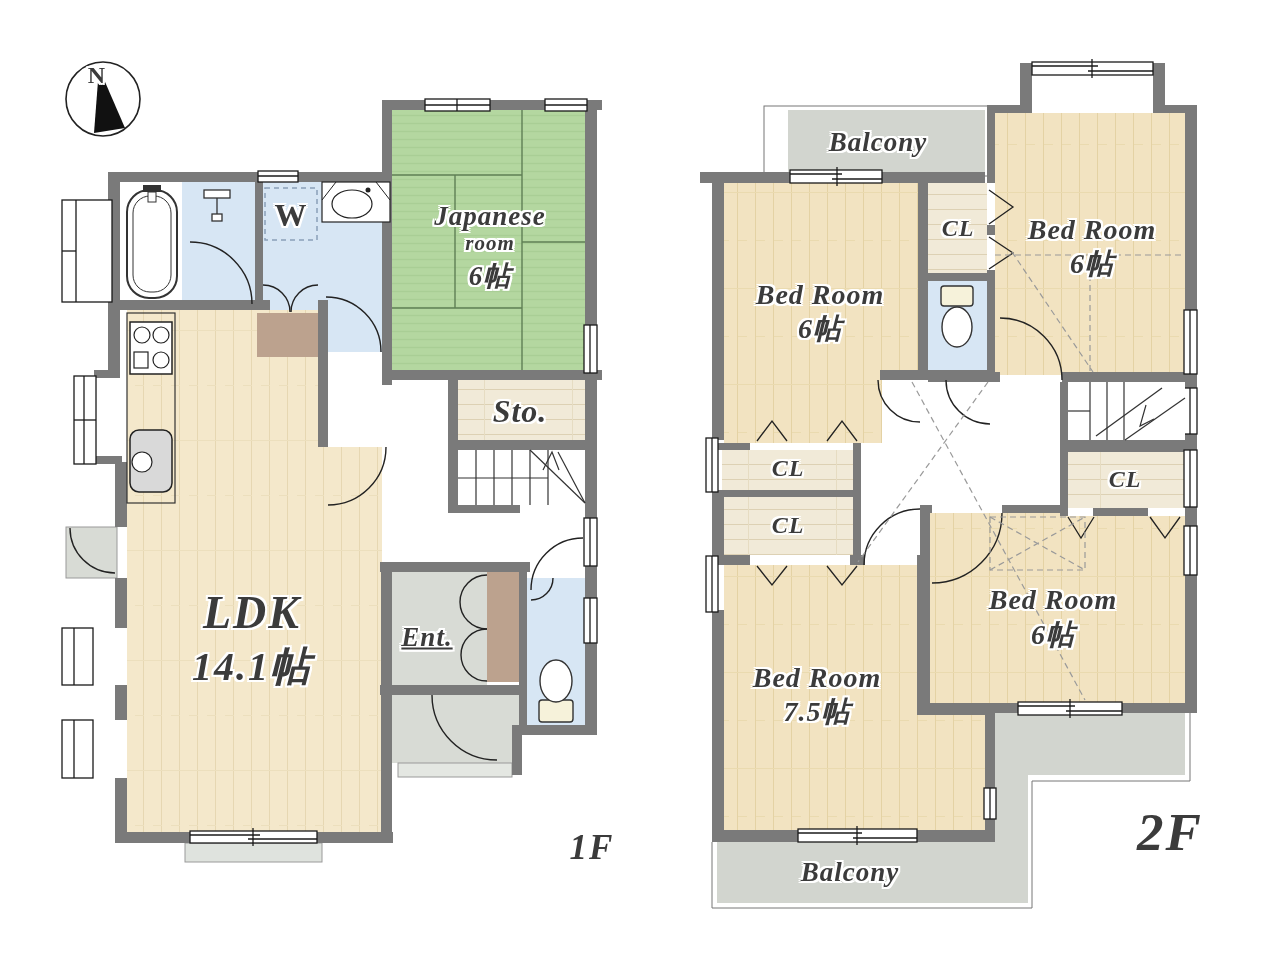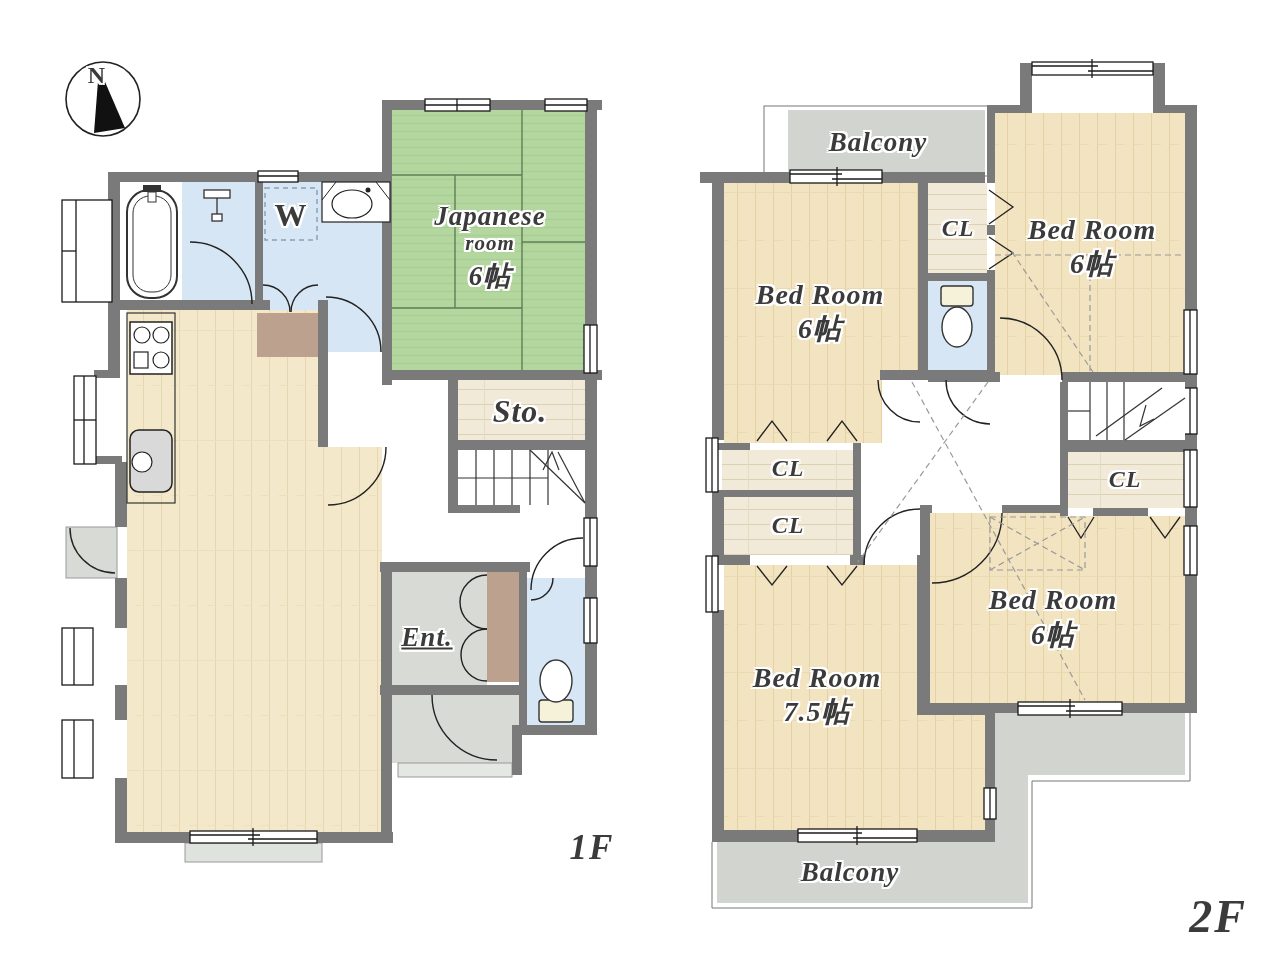--- a/index.html
+++ b/index.html
@@ -356,20 +356,22 @@
 </svg>
 
   <div class="lbl upright" style="left:97px;top:75px;font-size:24px;">N</div>
 
   <div class="lbl" style="left:490px;top:216px;font-size:27px;">Japanese</div>
   <div class="lbl" style="left:490px;top:243px;font-size:21px;">room</div>
   <div class="lbl" style="left:490px;top:276px;font-size:27px;">6帖</div>
 
   <div class="lbl" style="left:520px;top:411px;font-size:32px;">Sto.</div>
 
+  <div class="lbl big" style="left:252px;top:612px;font-size:46px;">LDK</div>
+  <div class="lbl big" style="left:252px;top:666px;font-size:40px;">14.1帖</div>
 
   <div class="lbl" style="left:427px;top:637px;font-size:27px;text-decoration:underline;">Ent.</div>
   <div class="lbl upright" style="left:291px;top:215px;font-size:32px;">W</div>
 
   <div class="lbl big" style="left:592px;top:848px;font-size:35px;">1F</div>
 
   <div class="lbl" style="left:878px;top:142px;font-size:27px;">Balcony</div>
 
   <div class="lbl" style="left:820px;top:295px;font-size:28px;">Bed Room</div>
   <div class="lbl" style="left:820px;top:329px;font-size:28px;">6帖</div>
@@ -383,14 +385,14 @@
   <div class="lbl" style="left:1125px;top:479px;font-size:24px;">CL</div>
 
   <div class="lbl" style="left:817px;top:678px;font-size:28px;">Bed Room</div>
   <div class="lbl" style="left:817px;top:712px;font-size:28px;">7.5帖</div>
 
   <div class="lbl" style="left:1053px;top:600px;font-size:28px;">Bed Room</div>
   <div class="lbl" style="left:1053px;top:635px;font-size:28px;">6帖</div>
 
   <div class="lbl" style="left:850px;top:872px;font-size:27px;">Balcony</div>
 
-  <div class="lbl big" style="left:1170px;top:916px;font-size:46px;margin-left:48px;">2F</div>
+  <div class="lbl big" style="left:1170px;top:832px;font-size:53px;">2F</div>
 </div>
 
 </body></html>

